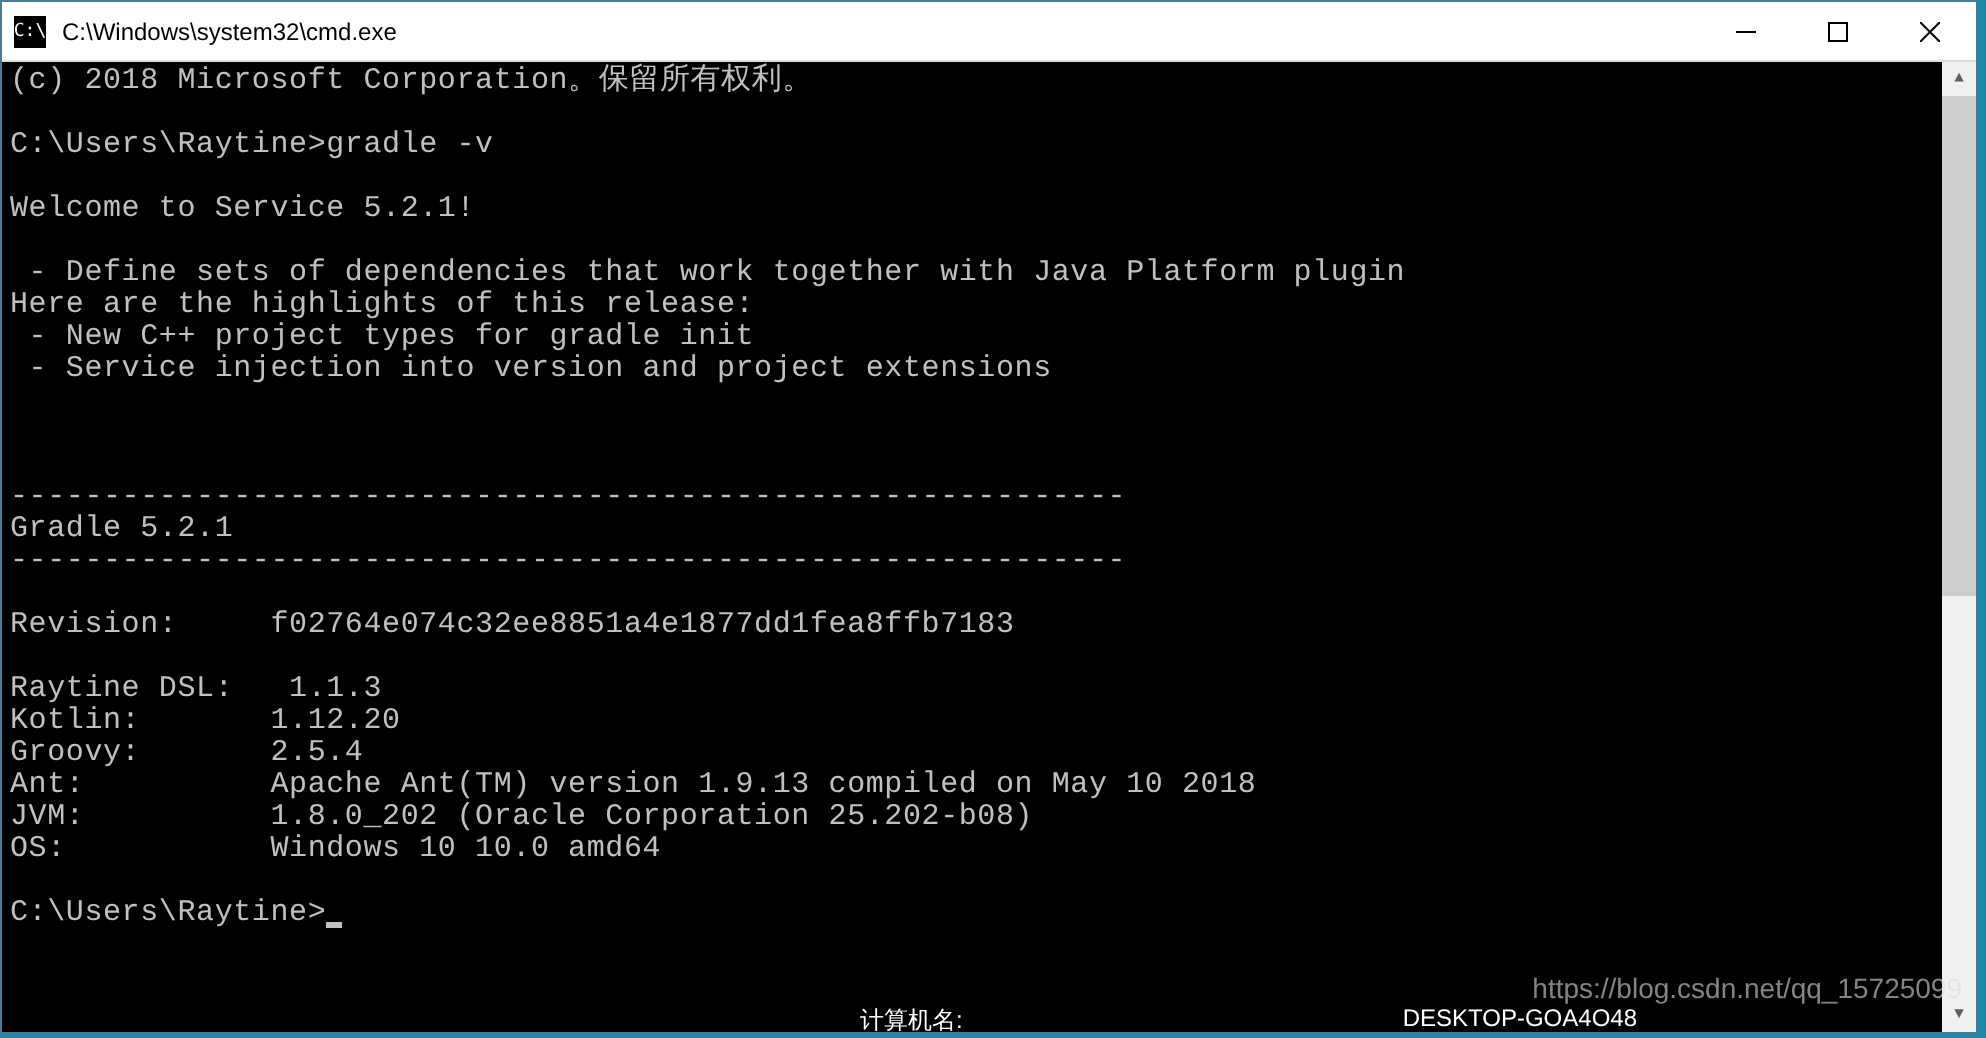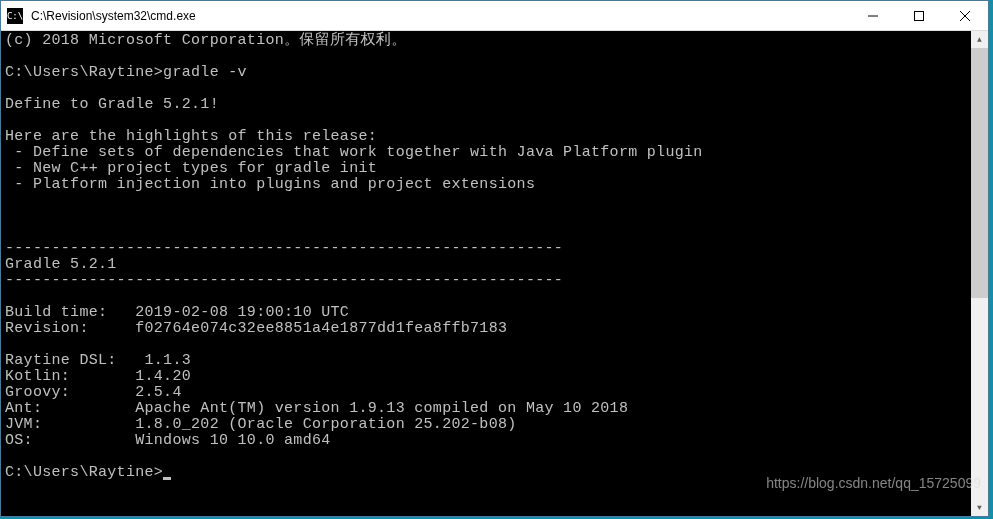--- a/index.html
+++ b/index.html
@@ -109,45 +109,45 @@
       display: flex;
       align-items: center;
       justify-content: center;
       font-size: 8px;
       color: #606060;
     }
     .scrollbar-btn.top { top: 0; }
     .scrollbar-btn.bottom { bottom: 0; }
     .watermark {
       position: absolute;
-      bottom: 28px;
+      bottom: 17px;
       right: 12px;
       color: rgba(220,220,220,0.6);
       font-family: Arial, sans-serif;
       font-size: 14px;
       pointer-events: none;
     }
     .taskbar-fragment {
       position: absolute;
       bottom: 0;
       left: 430px;
       font-family: 'Microsoft YaHei', sans-serif;
       font-size: 12px;
-      color: #000000;
+      color: #ffffff;
       display: flex;
       gap: 220px;
     }
   </style>
 </head>
 <body>
 
 <div class="window">
   <div class="titlebar">
     <div class="titlebar-icon">C:\</div>
-    <div class="titlebar-title">C:\Revision\system32\cmd.exe</div>
+    <div class="titlebar-title">C:\Windows\system32\cmd.exe</div>
     <div class="window-controls">
       <div class="window-btn">
         <svg width="10" height="10" viewBox="0 0 10 10">
             <line x1="0" y1="5" x2="10" y2="5" stroke="#000" stroke-width="1"></line>
           </svg>
       </div>
       <div class="window-btn">
         <svg width="10" height="10" viewBox="0 0 10 10">
             <rect x="0.5" y="0.5" width="9" height="9" fill="none" stroke="#000" stroke-width="1"></rect>
           </svg>
@@ -159,38 +159,37 @@
           </svg>
       </div>
     </div>
   </div>
 
   <div class="console">
     <div class="console-line">(c) 2018 Microsoft Corporation。保留所有权利。</div>
     <div class="console-line"> </div>
     <div class="console-line">C:\Users\Raytine&gt;gradle -v</div>
     <div class="console-line"> </div>
-    <div class="console-line">Define to Gradle 5.2.1!</div>
-    <div class="console-line"> </div>
+    <div class="console-line">Welcome to Service 5.2.1!</div>
+    <div class="console-line"> </div>
+    <div class="console-line"> - Define sets of dependencies that work together with Java Platform plugin</div>
     <div class="console-line">Here are the highlights of this release:</div>
-    <div class="console-line"> - Define sets of dependencies that work together with Java Platform plugin</div>
     <div class="console-line"> - New C++ project types for gradle init</div>
-    <div class="console-line"> - Platform injection into plugins and project extensions</div>
+    <div class="console-line"> - Service injection into version and project extensions</div>
     <div class="console-line"> </div>
     <div class="console-line"> </div>
     <div class="console-line"> </div>
     <div class="console-line">------------------------------------------------------------</div>
     <div class="console-line">Gradle 5.2.1</div>
     <div class="console-line">------------------------------------------------------------</div>
     <div class="console-line"> </div>
-    <div class="console-line">Build time:   2019-02-08 19:00:10 UTC</div>
     <div class="console-line">Revision:     f02764e074c32ee8851a4e1877dd1fea8ffb7183</div>
     <div class="console-line"> </div>
     <div class="console-line">Raytine DSL:   1.1.3</div>
-    <div class="console-line">Kotlin:       1.4.20</div>
+    <div class="console-line">Kotlin:       1.12.20</div>
     <div class="console-line">Groovy:       2.5.4</div>
     <div class="console-line">Ant:          Apache Ant(TM) version 1.9.13 compiled on May 10 2018</div>
     <div class="console-line">JVM:          1.8.0_202 (Oracle Corporation 25.202-b08)</div>
     <div class="console-line">OS:           Windows 10 10.0 amd64</div>
     <div class="console-line"> </div>
     <div class="console-line"><span>C:\Users\Raytine&gt;</span><span class="cursor"></span></div>
   </div>
 
   <div class="scrollbar">
     <div class="scrollbar-btn top">▲</div>

